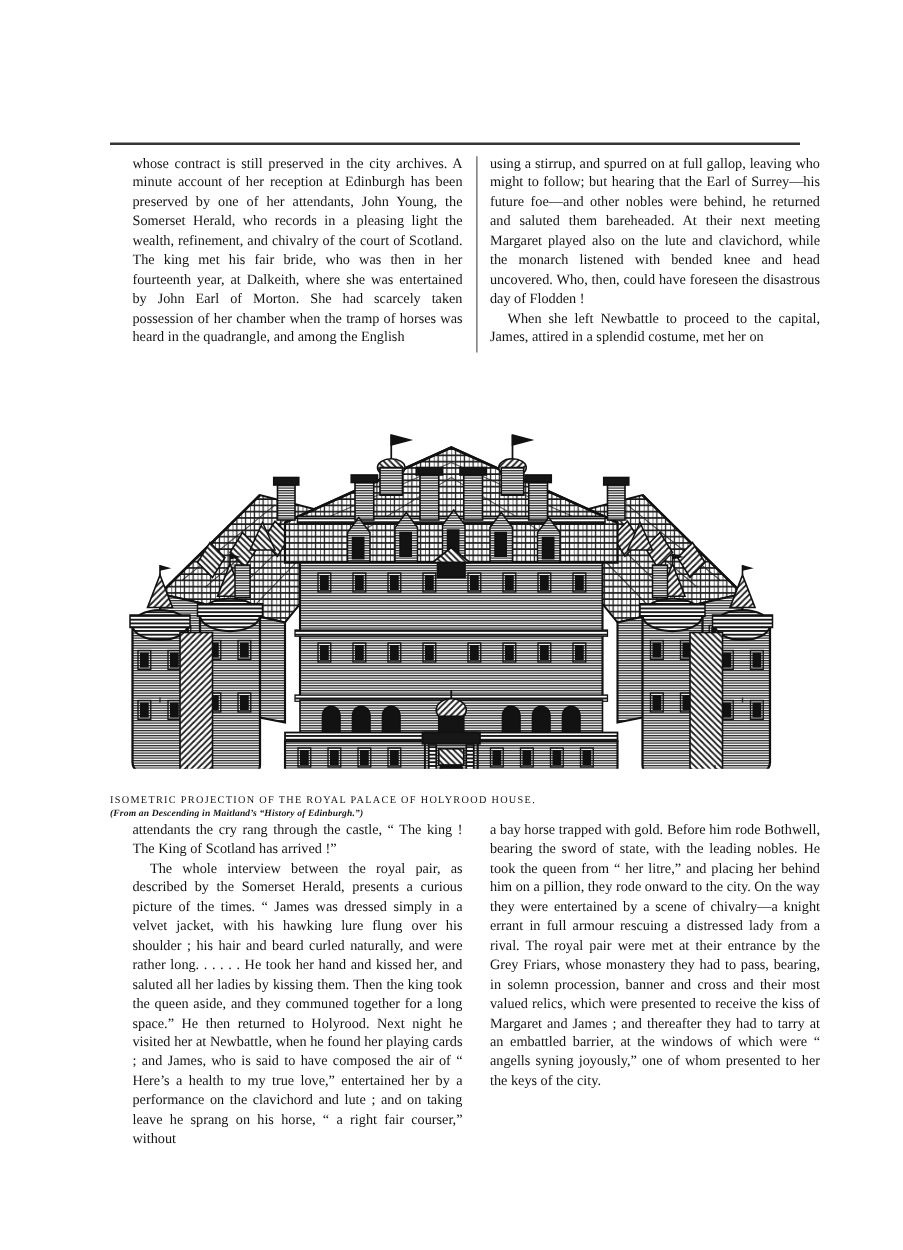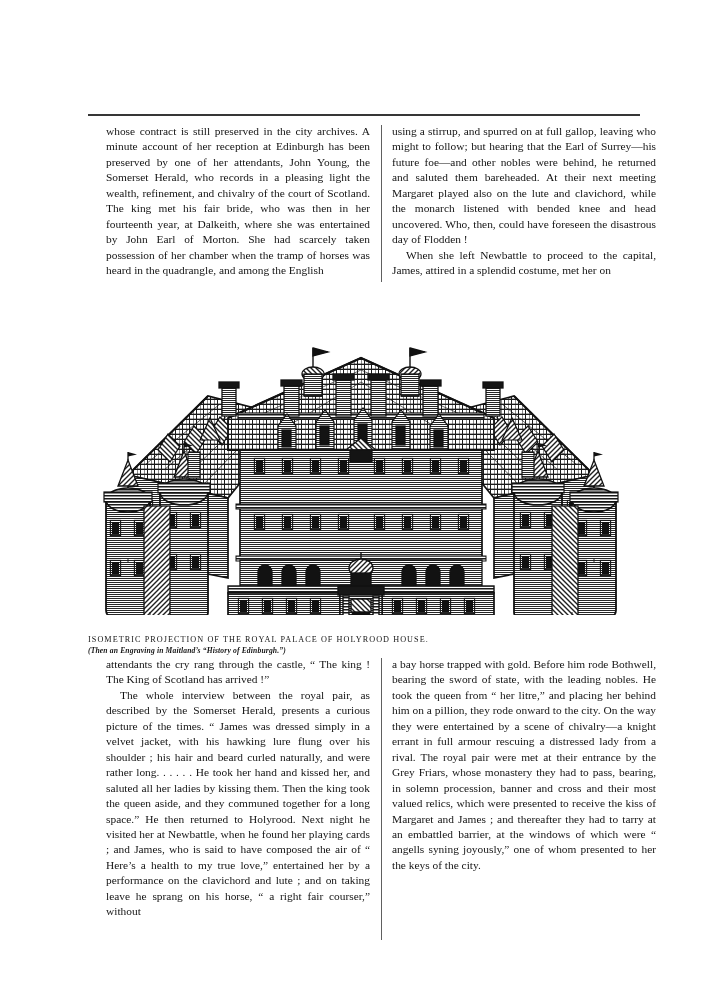--- a/index.html
+++ b/index.html
@@ -94,21 +94,21 @@
     position: absolute;
     left: 50%;
     top: 1px;
     bottom: 2px;
     width: 1px;
     background: #2b2b2b;
     opacity: 0.75;
   }
 
   #top-columns  { left: 88px; top: 124px; }
-  #bottom-columns { left: 88px; top: 657px; }
+  #bottom-columns { left: 88px; top: 657px; align-items: flex-end; }
 
   .col-top { height: 160px; overflow: hidden; }
   .col-bottom { height: 285px; overflow: hidden; }
 
   
   .figure {
     position: absolute;
     left: 88px;
     top: 300px;
     width: 546px;
@@ -584,21 +584,21 @@
         </g>
 
         <g stroke="#1a1a1a" stroke-width="1.1" opacity="0.85">
           <path d="M40,258 L40,262 M62,312 L62,316 M120,316 L120,320"></path>
           <path d="M506,258 L506,262 M484,312 L484,316 M426,316 L426,320"></path>
         </g>
       </svg>
     </div>
     <div class="caption">
       <div class="cap-main">ISOMETRIC PROJECTION OF THE ROYAL PALACE OF HOLYROOD HOUSE.</div>
-      <div class="cap-sub">(Then an Engraving in Maitland’s “History of Edinburgh.”)</div>
+      <div class="cap-sub">(From an Descending in Maitland’s “History of Edinburgh.”)</div>
     </div>
   </div>
 
   <div class="col-block" id="bottom-columns">
     <div class="col col-bottom">
       <p>attendants the cry rang through the castle, “ The king !  The King of Scotland has arrived !”</p>
       <p class="indent">The whole interview between the royal pair, as described by the Somerset Herald, presents a curious picture of the times.  “ James was dressed simply in a velvet jacket, with his hawking lure flung over his shoulder ; his hair and beard curled naturally, and were rather long.  .  .  .  .  .  He took her hand and kissed her, and saluted all her ladies by kissing them.  Then the king took the queen aside, and they communed together for a long space.”  He then returned to Holyrood. Next night he visited her at Newbattle, when he found her playing cards ; and James, who is said to have composed the air of “ Here’s a health to my true love,” entertained her by a performance on the clavichord and lute ; and on taking leave he sprang on his horse, “ a right fair courser,” without</p>
     </div>
     <div class="gutter"></div>
     <div class="col col-bottom">

